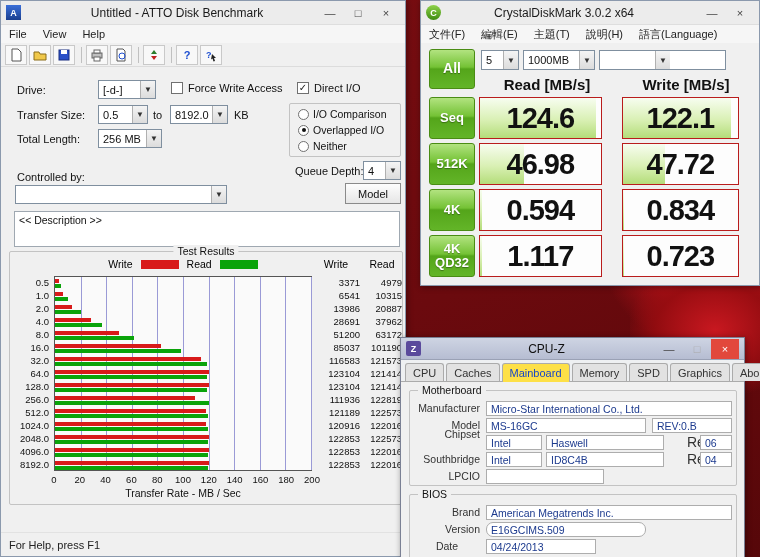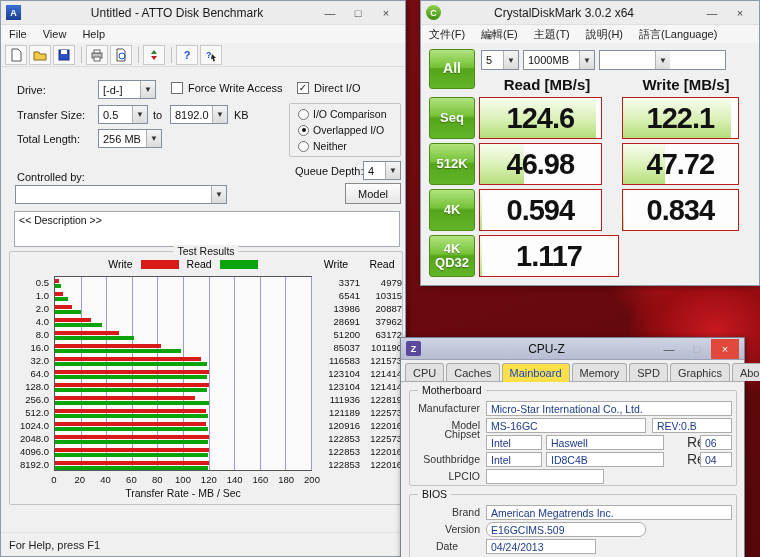--- a/index.html
+++ b/index.html
@@ -436,20 +436,24 @@
          <div class="cdm-fill" style="width:1.5%"></div>
          <span class="cdm-num">0.834</span>
        </div>
      </div>
           <div class="cdm-row">
        <div class="cdm-btn">4K QD32</div>
        <div class="cdm-cell">
          <div class="cdm-fill" style="width:1.5%"></div>
          <span class="cdm-num">1.117</span>
        </div>
+       <div class="cdm-cell write">
+         <div class="cdm-fill" style="width:1.5%"></div>
+         <span class="cdm-num">0.723</span>
+       </div>
      </div>
         </div>
     </div>
   </div>
 
   <div class="window cpuz">
     <div class="titlebar cpuz-tb">
       <span class="appicon cpuz-icon">Z</span>
       <span class="title">CPU-Z</span>
       <span class="caption">

